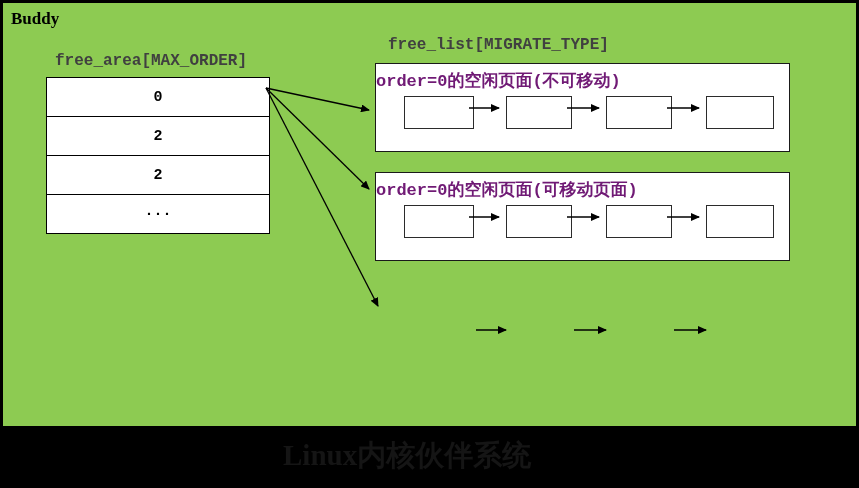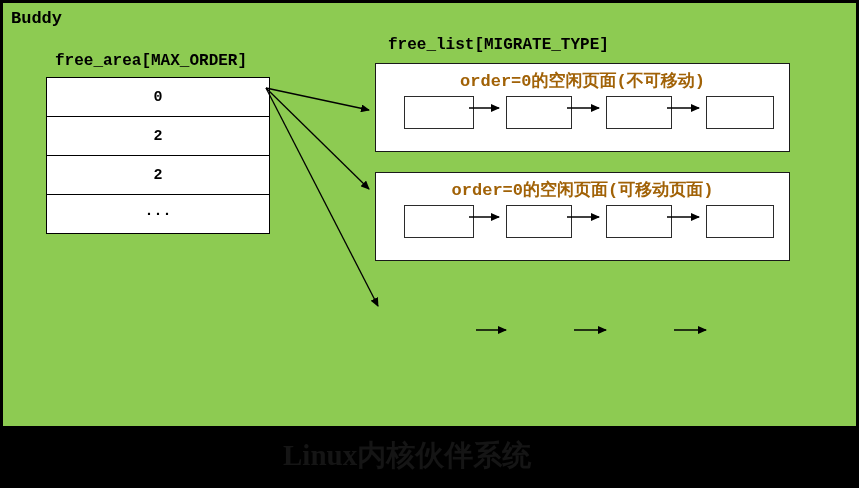--- a/index.html
+++ b/index.html
@@ -13,31 +13,31 @@
   }
   .green-area {
     position: absolute;
     left: 3px; top: 3px;
     width: 853px; height: 423px;
     background: #8DCB52;
   }
   .buddy-title {
     position: absolute;
     left: 8px; top: 6px;
-    font-family: Liberation Mono, monospace;
+    font-family: Liberation Serif, serif;
     font-weight: bold;
     font-size: 17px;
     color: #000000;
   }
   .mono-label {
     position: absolute;
     font-family: "Liberation Mono", "DejaVu Sans Mono", monospace;
     font-weight: bold;
     font-size: 16px;
-    color: #000000;
+    color: #404040;
     letter-spacing: 0px;
     white-space: nowrap;
   }
   .free-area-label { left: 52px; top: 49px; }
   .free-list-label { left: 385px; top: 33px; }
   .free-area-table {
     position: absolute;
     left: 43px; top: 74px;
     width: 222px; height: 155px;
     background: #FFFFFF;
@@ -61,25 +61,25 @@
     position: absolute;
     background: #FFFFFF;
     border: 1px solid #1a1a1a;
   }
   .group-1 { left: 372px; top: 60px;  width: 413px; height: 87px; }
   .group-2 { left: 372px; top: 169px; width: 413px; height: 87px; }
   .group-3 { left: 379px; top: 282px; width: 415px; height: 87px; }
   .group-title {
     position: absolute;
     left: 0; right: 0; top: 5px;
-    text-align: center;
+    text-align: left;
     font-family: "Liberation Mono", "DejaVu Sans", monospace;
     font-weight: bold;
     font-size: 17px;
-    color: #a16207;
+    color: #701a75;
     white-space: nowrap;
   }
   .node {
     position: absolute;
     top: 32px;
     height: 31px;
     background: #FFFFFF;
     border: 1px solid #2b2b2b;
   }
   .node-0 { left: 28px;  width: 68px; }

